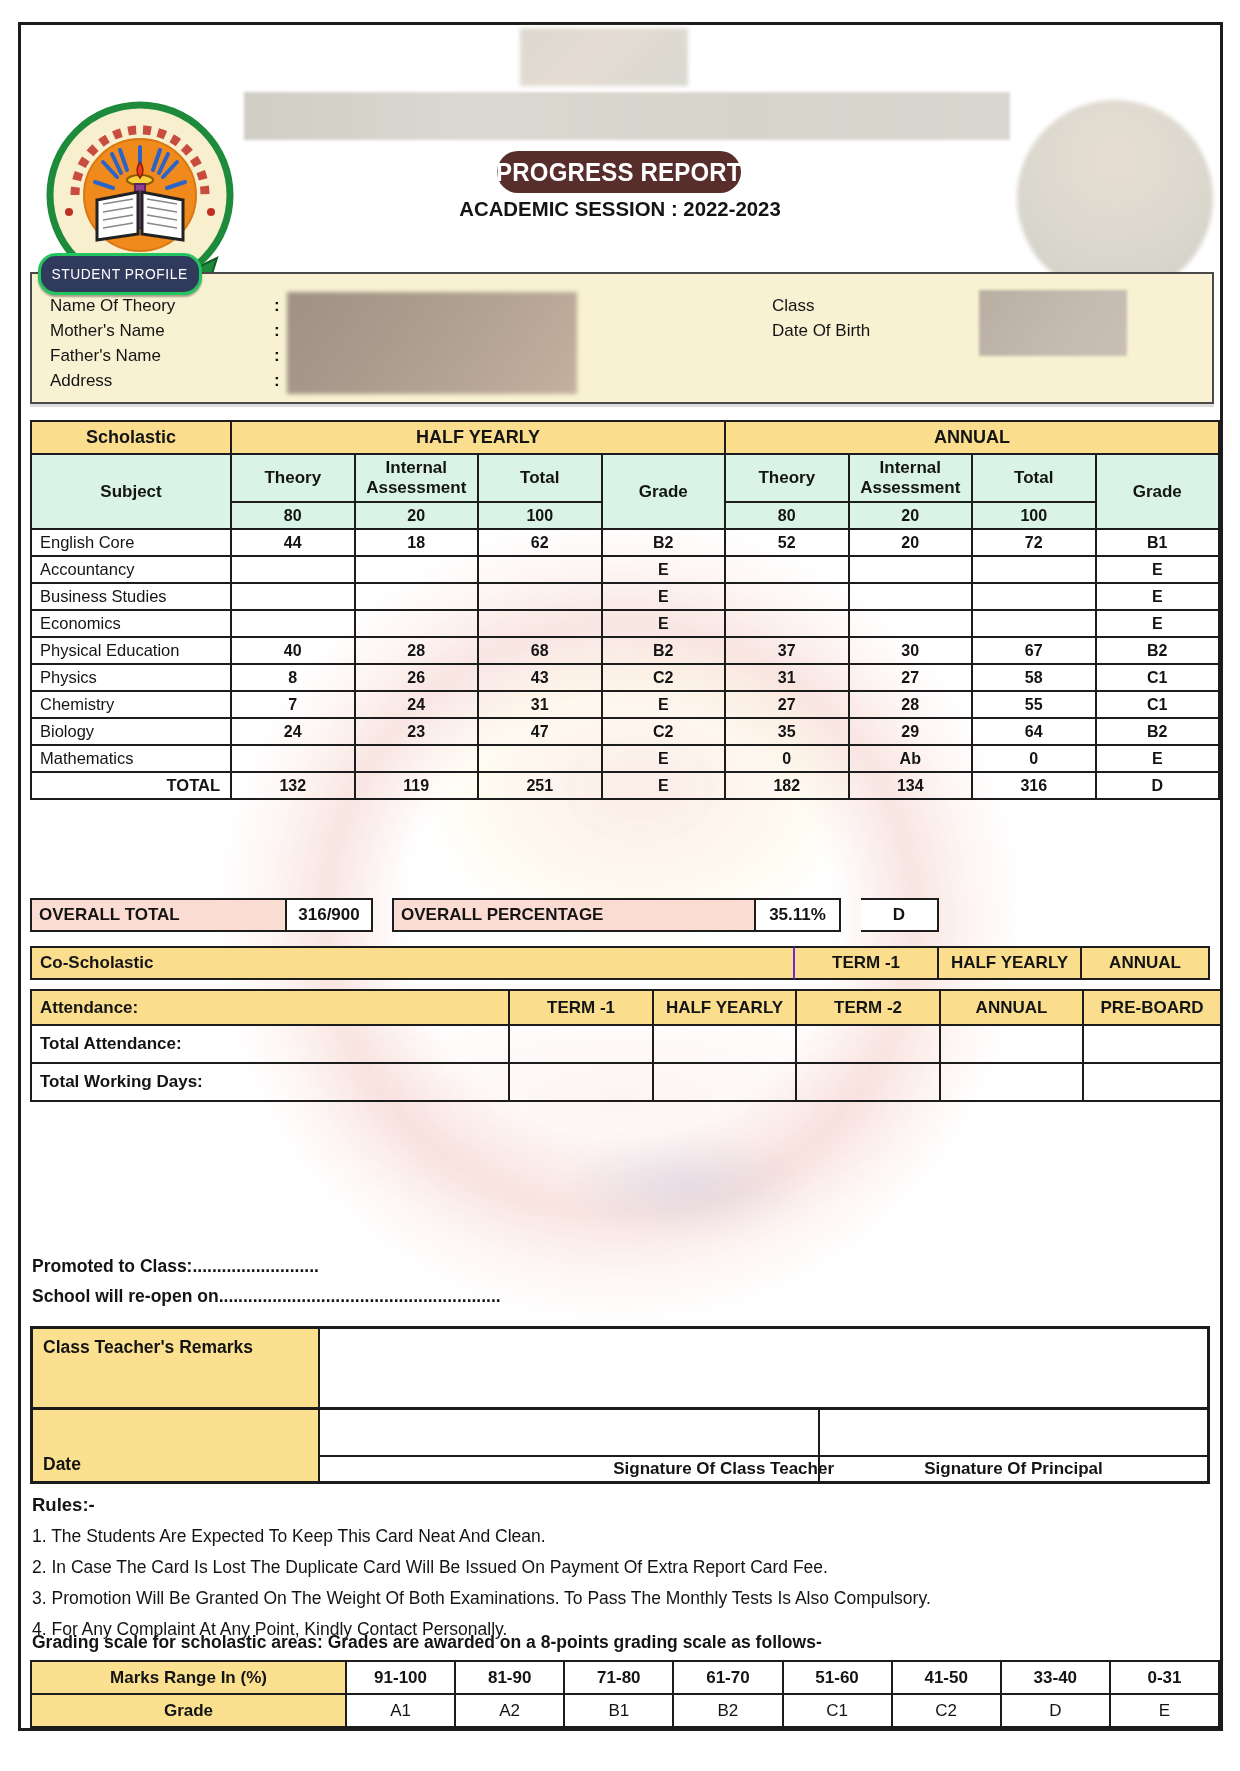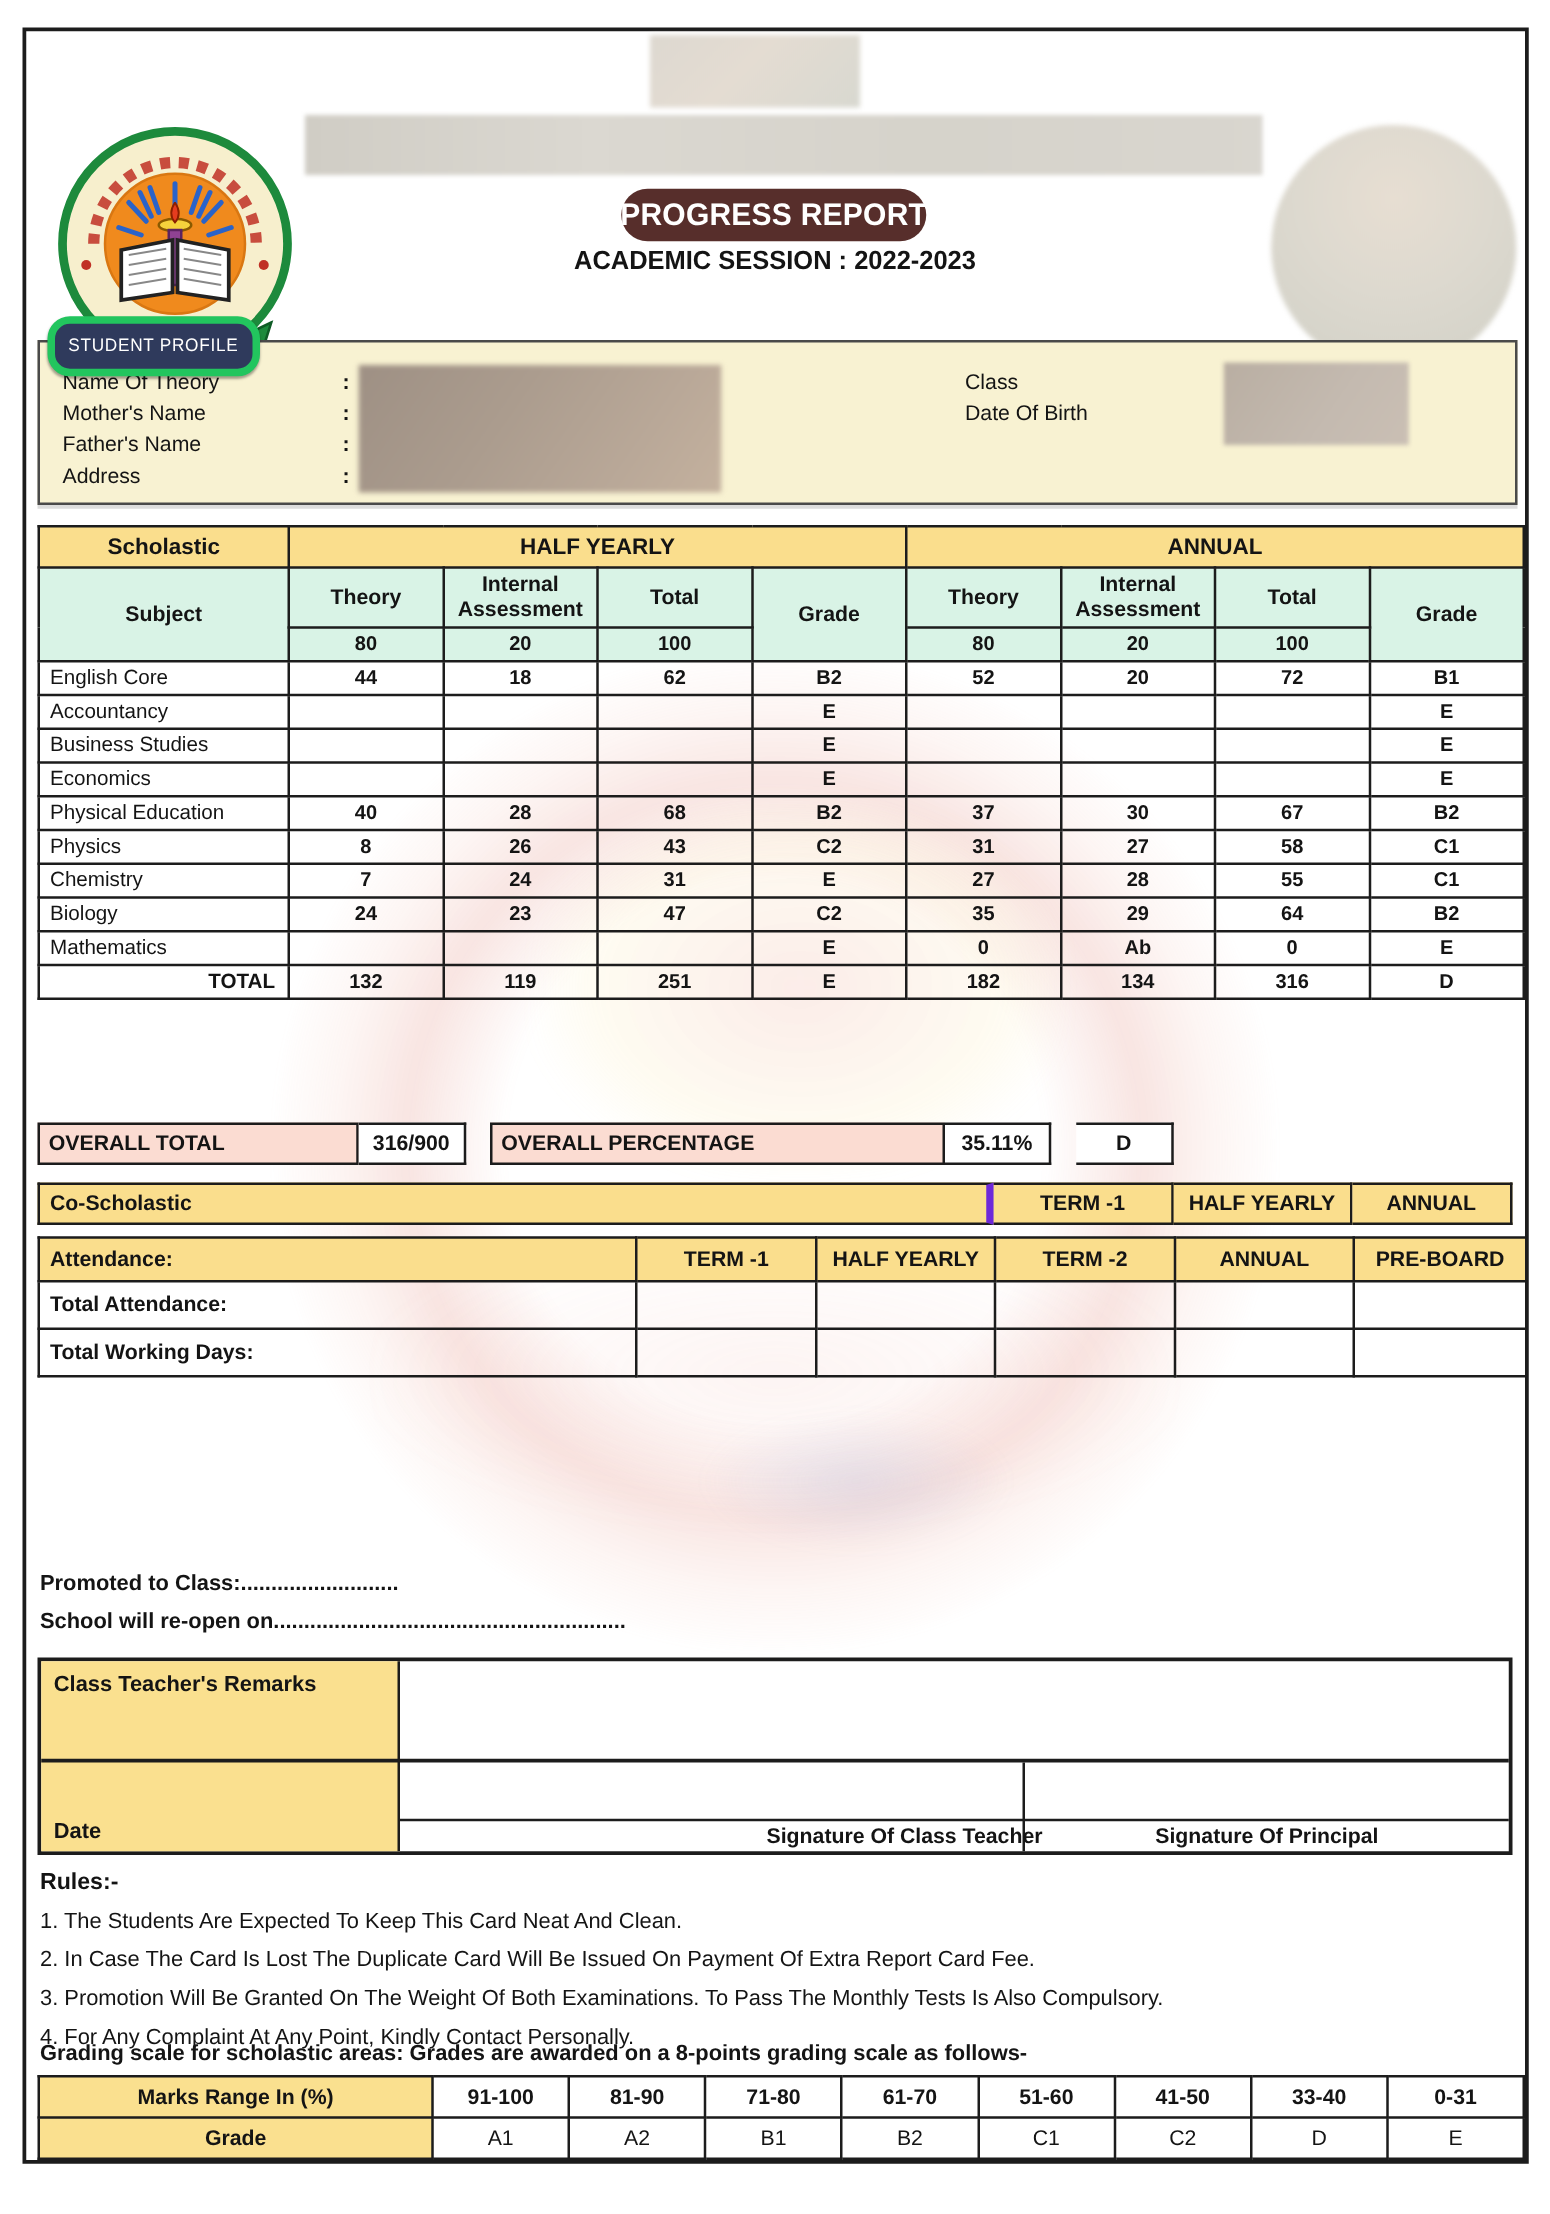--- a/index.html
+++ b/index.html
@@ -21,21 +21,21 @@
       background:linear-gradient(90deg,#d0cdc5 0%,#dbd8d1 30%,#d6d3cb 65%,#d9d6cf 100%);filter:blur(1.5px);}
   .photo-blur{left:1017px;top:100px;width:196px;height:196px;border-radius:50%;
       background:radial-gradient(circle at 50% 30%, #e7ded2 0%, #ddd9cf 45%, #d6d4ca 75%, #d8cfc2 100%);filter:blur(2px);}
 
   .title-pill{left:497px;top:151px;width:244px;height:42px;background:#572e2b;border-radius:21px;
       display:flex;align-items:center;justify-content:center;}
   .title-pill span{color:#ffffff;font-weight:bold;font-size:25px;letter-spacing:0.2px;transform:scaleX(0.96);white-space:nowrap;}
   .session{left:320px;top:197px;width:600px;text-align:center;font-weight:bold;font-size:21px;transform:scaleX(0.97);}
 
   
-  .profile-badge{left:38px;top:253px;width:158px;height:36px;background:#2f3a5c;border:6px solid #22c55e;border-radius:18px;
+  .profile-badge{left:38px;top:253px;width:158px;height:36px;background:#2f3a5c;border:3px solid #22c55e;border-radius:18px;
       display:flex;align-items:center;justify-content:center;box-shadow:0 2px 2px rgba(0,0,0,0.35);z-index:3;}
   .profile-badge span{color:#ffffff;font-size:14.5px;letter-spacing:0.6px;transform:scaleX(0.95);}
   .profile-box{left:30px;top:272px;width:1180px;height:128px;background:#f8f2d2;border:2px solid #4a4a4a;box-shadow:0 3px 0 rgba(120,120,120,0.25);z-index:2;}
   .profile-box .fld{position:absolute;left:18px;font-size:17px;}
   .profile-box .colon{position:absolute;left:242px;font-size:17px;font-weight:bold;}
   .profile-box .rfld{position:absolute;left:740px;font-size:17px;}
   .blur-profile{position:absolute;left:255px;top:18px;width:290px;height:102px;
       background:linear-gradient(125deg,#9e9084 0%,#ab9c8e 40%,#b9a898 75%,#c4b19e 100%);filter:blur(2px);}
   .blur-class{position:absolute;left:947px;top:16px;width:148px;height:66px;
       background:linear-gradient(125deg,#b9aea2 0%,#c4bab0 60%,#cabfb4 100%);filter:blur(1.5px);}
@@ -53,21 +53,21 @@
 
   
   .overall{left:30px;top:898px;width:1180px;height:34px;display:flex;z-index:2;}
   .overall .lab{background:#fbdcd2;border:2px solid #1c1c1c;display:flex;align-items:center;padding-left:7px;font-weight:bold;font-size:17px;box-sizing:border-box;}
   .overall .val{background:#ffffff;border:2px solid #1c1c1c;border-left:none;display:flex;align-items:center;justify-content:center;font-weight:bold;font-size:17px;box-sizing:border-box;}
   .overall .gap{background:transparent;}
 
   
   .cosch{left:30px;top:946px;width:1180px;height:34px;display:flex;z-index:2;}
   .cosch div{background:#fade8d;border:2px solid #1c1c1c;box-sizing:border-box;display:flex;align-items:center;justify-content:center;font-weight:bold;font-size:17px;}
-  .cosch .main{justify-content:flex-start;padding-left:8px;border-right:6px solid #6d28d9;}
+  .cosch .main{justify-content:flex-start;padding-left:8px;border-right:2px solid #6d28d9;}
   .cosch div + div{border-left:none;}
 
   .att{left:30px;top:989px;width:1190px;table-layout:fixed;z-index:2;}
   .att td{border:2px solid #1c1c1c;font-size:17px;font-weight:bold;}
   .att .hdr td{background:#fade8d;text-align:center;height:31px;}
   .att .hdr td.first{text-align:left;padding-left:8px;}
   .att .brow td{height:34px;background:transparent;}
   .att .brow td.first{padding-left:8px;}
 
   .promoted{left:32px;top:1256px;font-weight:bold;font-size:17.5px;z-index:2;}

